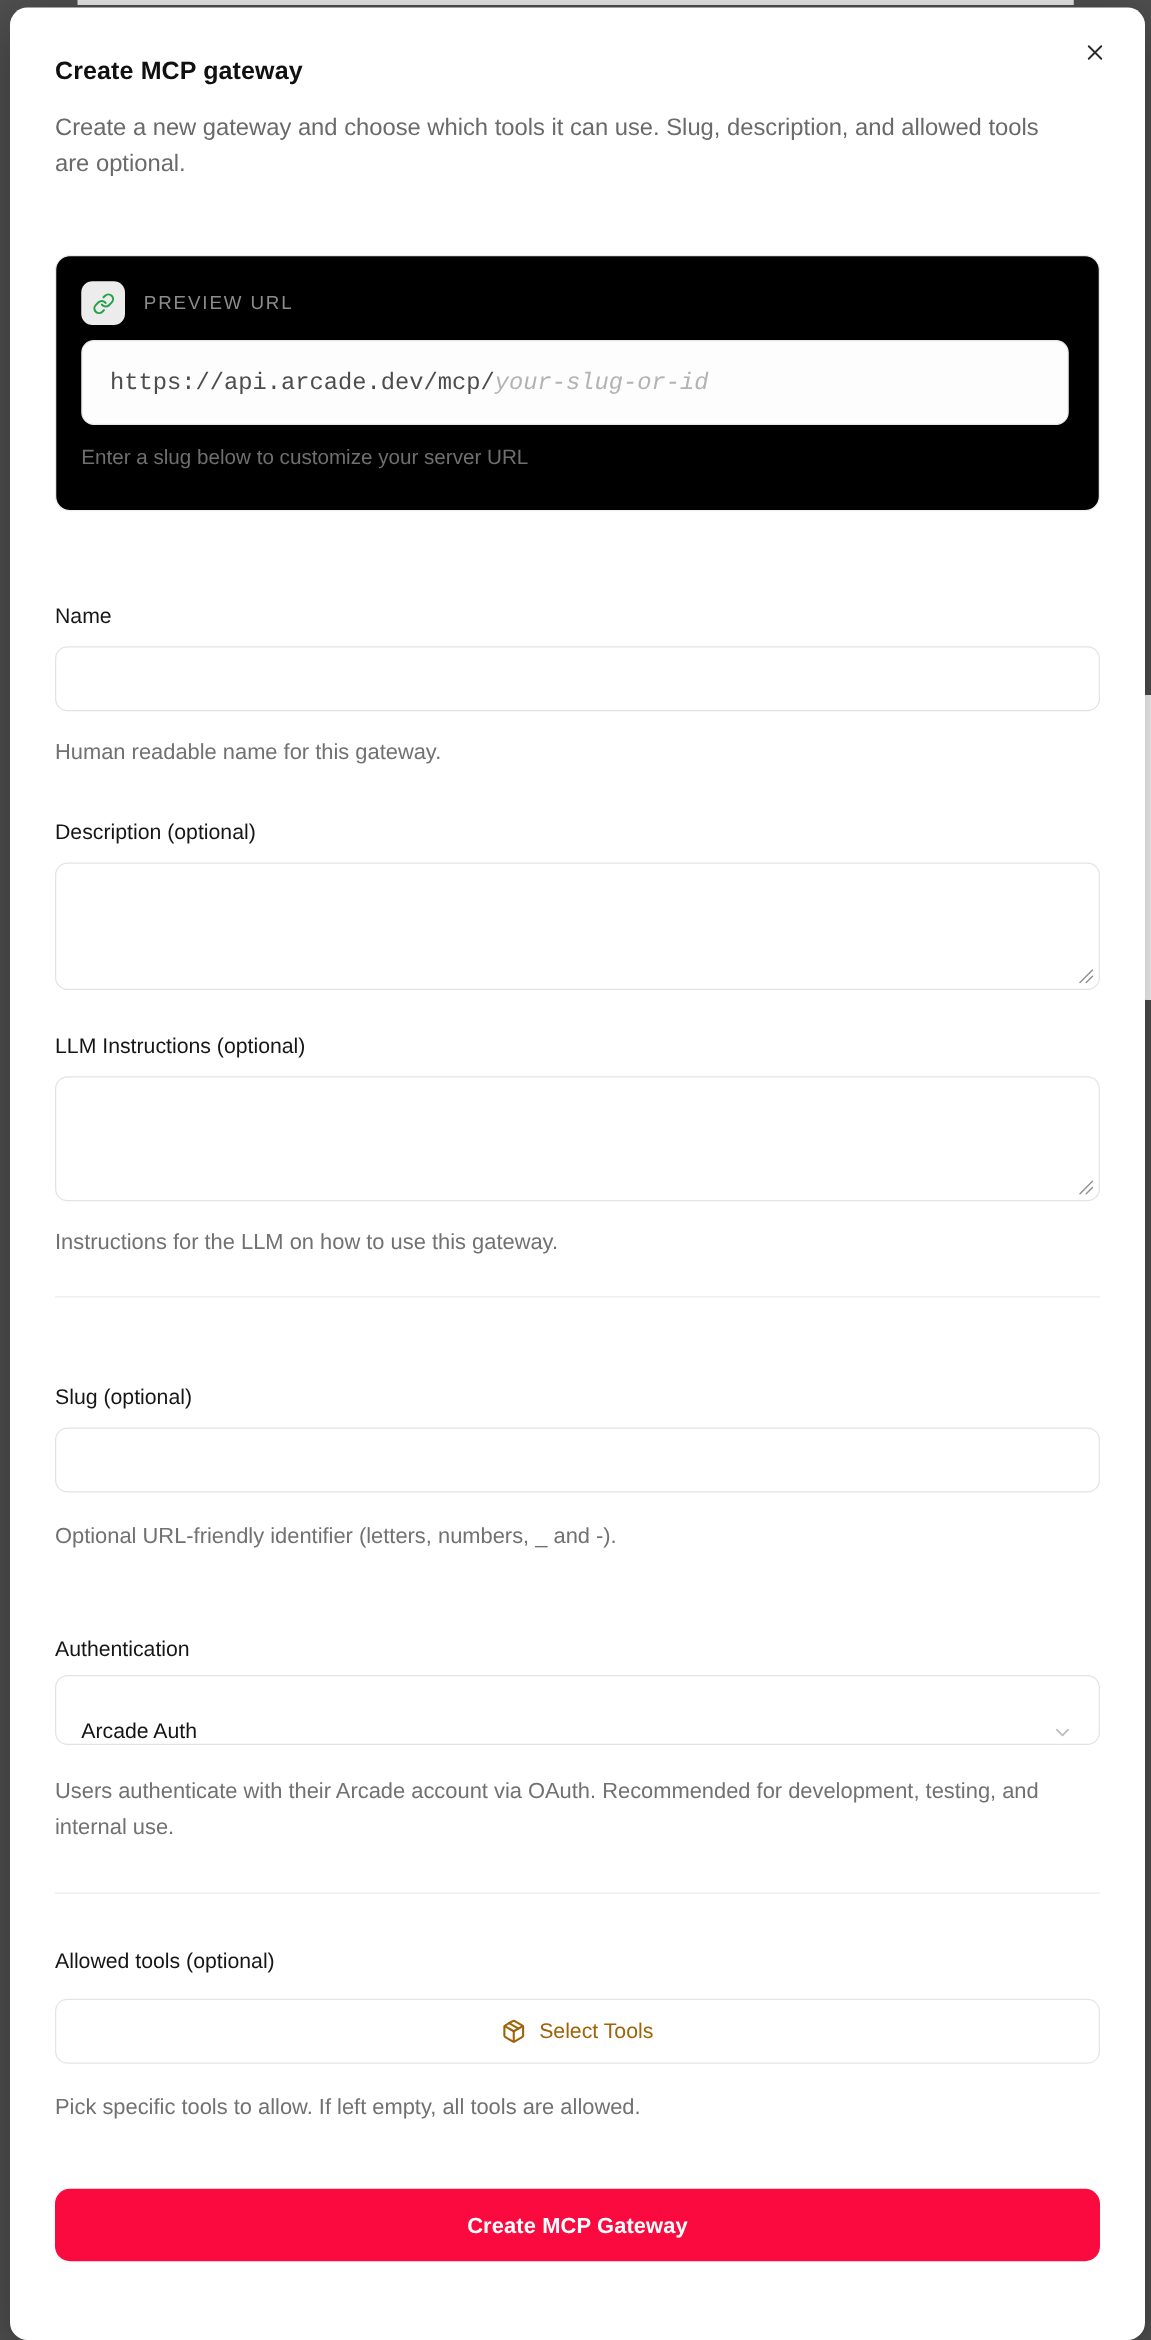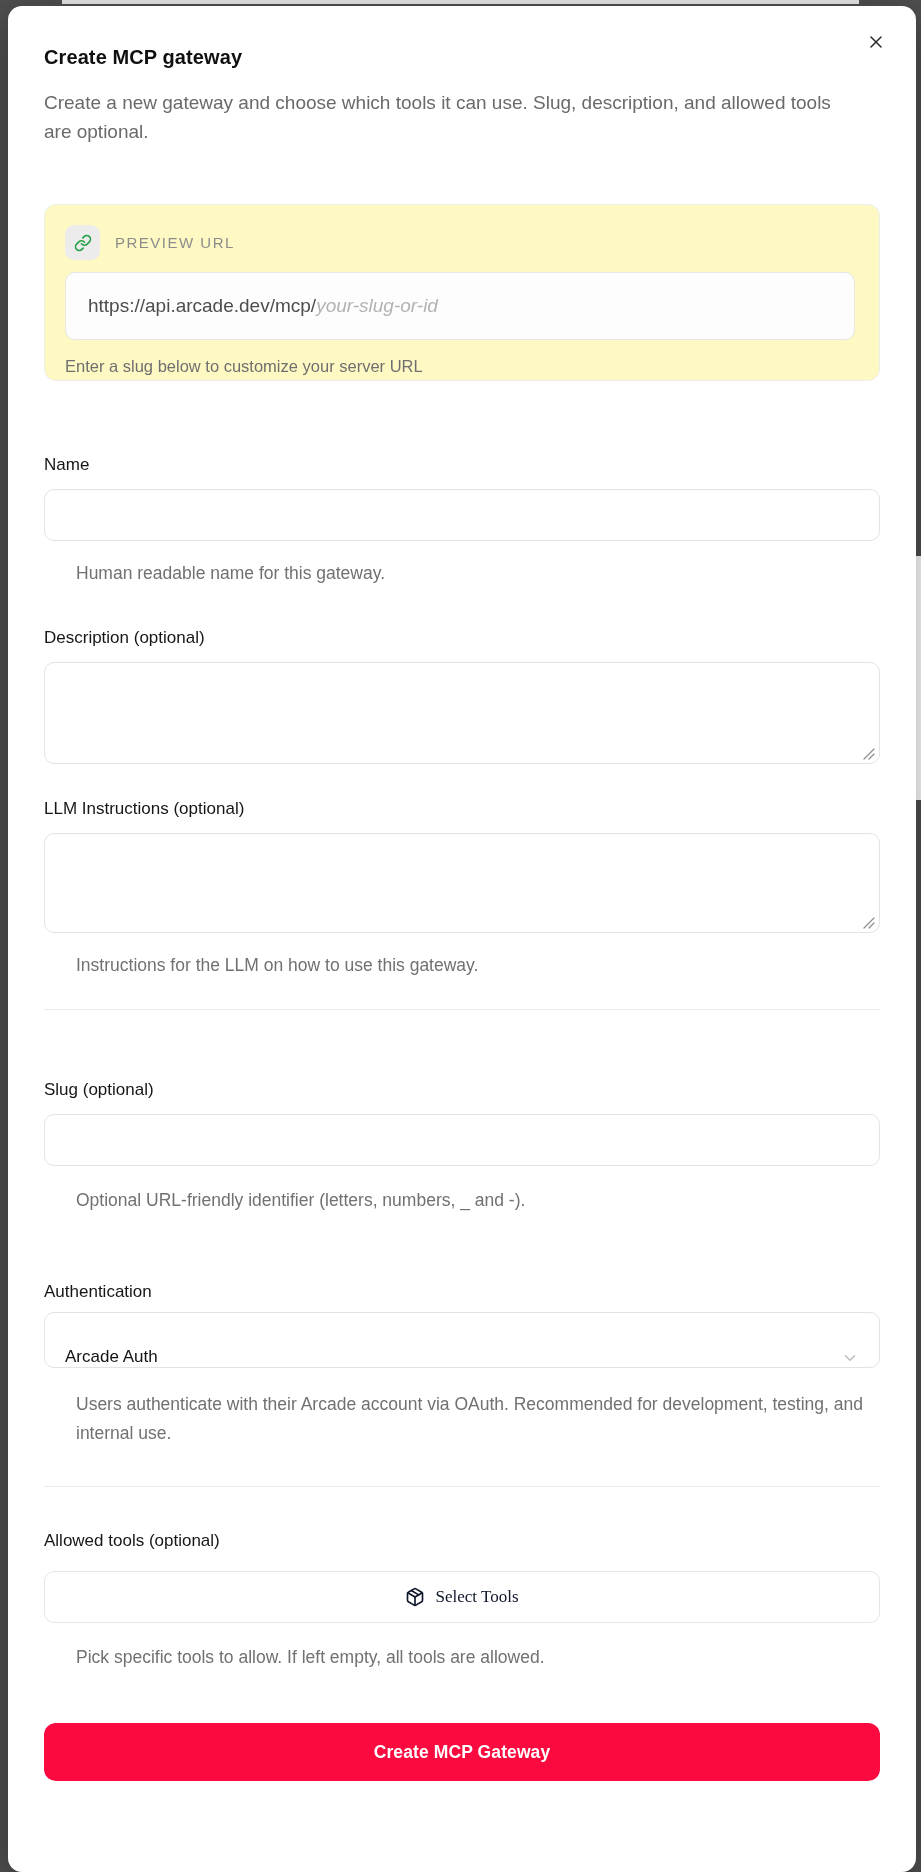--- a/index.html
+++ b/index.html
@@ -34,54 +34,54 @@
     font-size: 20px; font-weight: 700; color: #101010; line-height: 26px;
     letter-spacing: 0.1px;
   }
   .dialog-desc {
     margin-top: 18px; font-size: 19px; line-height: 29px; color: #6a6a6a;
     max-width: 810px;
   }
   
   .preview-card {
     margin-top: 58px;
-    background: #fef9c3;
+    background: #000000;
     border: 1px solid #ededed;
     border-radius: 12px;
-    padding: 20px 24px 4px 20px;
+    padding: 20px 24px 32px 20px;
   }
   .preview-head { display: flex; align-items: center; gap: 15px; height: 35px; }
   .link-icon-box {
     width: 35px; height: 35px; border-radius: 9px;
     background: #ececec; display: flex; align-items: center; justify-content: center;
   }
   .link-icon-box svg { width: 18px; height: 18px; }
   .preview-label {
     font-size: 15px; font-weight: 500; color: #8c8c8c;
     letter-spacing: 0.1em;
   }
   .url-box {
     margin-top: 12px;
     background: #fdfdfd;
     border: 1px solid #e7e7e7;
     border-radius: 10px;
     height: 68px;
     display: flex; align-items: center;
     padding: 0 22px;
-    font-family: Liberation Sans, sans-serif;
+    font-family: Liberation Mono, monospace;
     font-size: 19px;
     white-space: pre;
     overflow: hidden;
   }
   .url-base { color: #4d4d4d; }
   .url-placeholder { color: #b3b3b3; font-style: italic; }
   .preview-helper { margin-top: 16px; font-size: 16.5px; color: #6f6f6f; line-height: 20px; }
   
   .field-label { font-size: 17px; font-weight: 500; color: #161616; line-height: 24px; }
-  .helper { font-size: 17.5px; color: #717171; line-height: 24px; margin-left: 32px; }
+  .helper { font-size: 17.5px; color: #717171; line-height: 24px; }
   .helper.two-line { line-height: 29px; max-width: 820px; }
   .text-input {
     display: block; width: 100%; height: 52px; margin-top: 12px;
     border: 1px solid #e3e3e3; border-radius: 10px; background: #fff;
     font-family: "Liberation Sans", sans-serif; font-size: 17px; color: #161616;
     padding: 0 18px; outline: none;
   }
   .textarea-wrap { position: relative; margin-top: 12px; }
   .text-area {
     display: block; width: 100%;
@@ -98,22 +98,22 @@
     border: 1px solid #e3e3e3; border-radius: 10px; background: #fff;
     display: flex; align-items: flex-end; justify-content: space-between;
     padding: 0 20px; cursor: pointer;
   }
   .select-value { font-size: 17px; color: #131313; }
   .select-chevron { width: 18px; height: 18px; color: #bdbdbd; }
   .select-tools-btn {
     margin-top: 18px; width: 100%; height: 52px;
     border: 1px solid #e5e5e5; border-radius: 10px; background: #fff;
     display: flex; align-items: center; justify-content: center; gap: 10px;
-    font-family: Liberation Serif, serif;
-    font-size: 17px; font-weight: 500; color: #0f172a; cursor: pointer;
+    font-family: Liberation Sans, sans-serif;
+    font-size: 17px; font-weight: 500; color: #a16207; cursor: pointer;
   }
   .select-tools-btn svg { width: 20px; height: 20px; }
   .submit-btn {
     margin-top: 54px; width: 100%; height: 58px;
     border: none; border-radius: 12px;
     color: #ffffff; font-family: "Liberation Sans", sans-serif;
     font-size: 17.5px; font-weight: 600; letter-spacing: 0.1px;
     cursor: pointer;
   }
   .mt48 { margin-top: 72px; }

